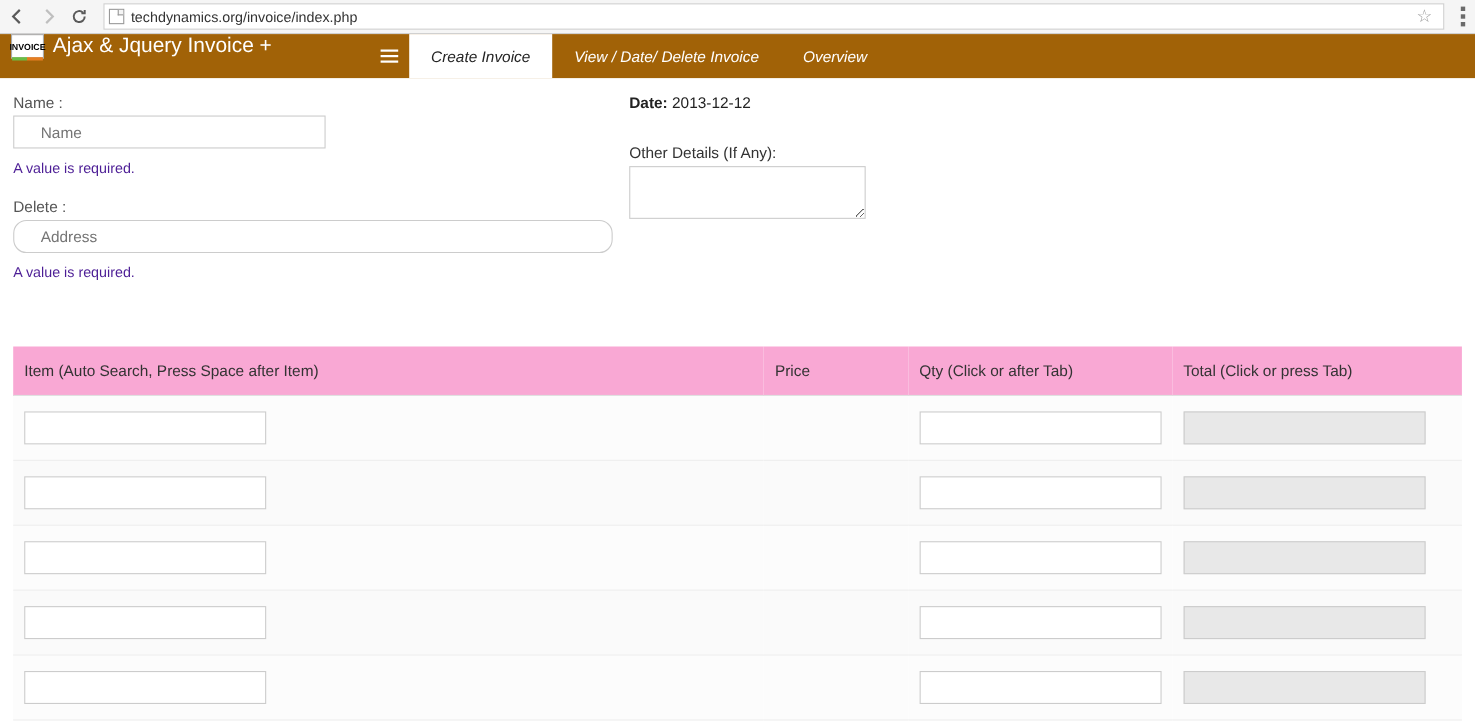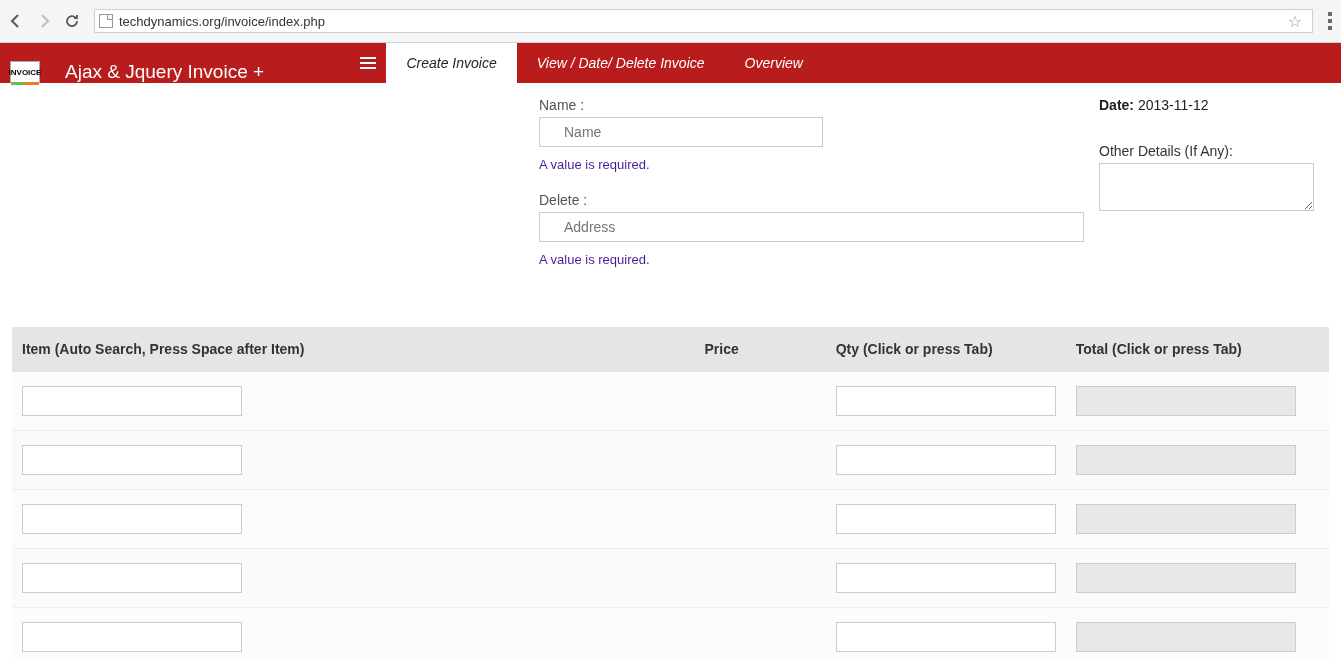--- a/index.html
+++ b/index.html
@@ -1,61 +1,61 @@
 <!DOCTYPE html>
 <html><head>
 <meta charset="utf-8">
 <style>
   * { box-sizing: border-box; margin: 0; padding: 0; }
   body { font-family: "Segoe UI", Arial, sans-serif; font-size: 14px; color: #333; background: #fff; }
 
   
-  .browser-bar { height: 43px; background: #f5f5f5; border-bottom: 1px solid #d0d0d0; display: flex; align-items: center; padding: 0 4px; gap: 4px; }
+  .browser-bar { height: 31px; background: #f5f5f5; border-bottom: 1px solid #d0d0d0; display: flex; align-items: center; padding: 0 4px; gap: 4px; }
   .browser-bar .nav-btn { width: 24px; height: 24px; display: flex; align-items: center; justify-content: center; color: #5a5a5a; cursor: pointer; }
   .browser-bar .nav-btn.disabled { color: #b0b0b0; }
   .url-box { flex: 1; height: 24px; border: 1px solid #cfcfcf; background: #fff; display: flex; align-items: center; padding: 0 4px; margin-left: 6px; }
   .url-box .page-ico { width: 14px; height: 14px; border: 1px solid #999; margin-right: 6px; background: #fff; position: relative; }
   .url-box .page-ico:after { content: ""; position: absolute; top: 0; right: 0; width: 4px; height: 4px; border-left: 1px solid #999; border-bottom: 1px solid #999; background: #f5f5f5; }
   .url-text { flex: 1; font-size: 13px; color: #333; }
   .star { color: #999; padding: 0 6px; font-size: 16px; }
   .kebab { width: 14px; display: flex; flex-direction: column; gap: 3px; align-items: center; justify-content: center; height: 24px; margin-left: 6px; }
   .kebab span { width: 4px; height: 4px; background: #6a6a6a; }
 
   
-  .app-bar { height: 40px; background: #b91c1c; display: flex; align-items: flex-end; color: #fff; }
+  .app-bar { height: 40px; background: #a16207; display: flex; align-items: flex-start; color: #fff; }
   .app-logo { width: 30px; height: 22px; background: #fff; color: #000; font-size: 8px; font-weight: bold; display: flex; align-items: center; justify-content: center; margin-left: 10px; border: 1px solid #aaa; position: relative; }
   .app-logo:after { content:""; position:absolute; bottom:-3px; left:0; right:0; height:3px; background: linear-gradient(to right,#6bbd45 50%,#e67e22 50%); }
-  .app-title { font-size: 19px; margin-left: 25px; }
+  .app-title { font-size: 19px; margin-left: 8px; }
   .menu-toggle { margin-left: auto; margin-right: 0; width: 36px; height: 40px; display: flex; flex-direction: column; justify-content: center; gap: 3px; align-items: center; cursor: pointer; }
   .menu-toggle span { width: 16px; height: 2px; background: #fff; }
   .tabs { display: flex; height: 40px; }
   .tab { padding: 0 20px; display: flex; align-items: center; font-size: 14px; color: #fff; cursor: pointer; font-style: italic; }
   .tab.active { background: #fff; color: #252525; }
   .spacer { flex: 1; }
 
   
   .content { padding: 14px 12px; }
-  .form-top { display: flex; justify-content: flex-end; }
+  .form-top { display: flex; justify-content: flex-start; }
   .left-col { width: 560px; }
   .right-col { width: 230px; }
 
   label.blk { display: block; color: #555; margin-bottom: 4px; }
   .field { width: 284px; height: 30px; border: 1px solid #ccc; padding: 0 24px; font-size: 14px; color: #555; }
-  .field.wide { width: 545px; }
+  .field.wide { width: 545px; border-radius: 12px; }
   .err { color: #4c1d95; font-size: 13px; margin-top: 10px; margin-bottom: 20px; }
   .row-group { margin-bottom: 0; }
 
   .right-col .date-row { color: #222; }
   .right-col .date-row strong { font-weight: bold; }
   .other-lbl { margin-top: 30px; color: #333; }
   textarea.other { width: 215px; height: 48px; border: 1px solid #ccc; resize: both; margin-top: 4px; }
 
   
   .tbl { width: 100%; margin-top: 40px; border-collapse: collapse; }
-  .tbl th { text-align: left; font-weight: bold; padding: 14px 10px; background: #e5e5e5; font-size: 14px; border-bottom: 1px solid #e0e0e0; }
+  .tbl th { text-align: left; font-weight: normal; padding: 14px 10px; background: #f9a8d4; font-size: 14px; border-bottom: 1px solid #e0e0e0; }
   .tbl td { padding: 14px 10px; border-bottom: 1px solid #eee; background: #fafafa; }
   .tbl tr.odd td { background: #fcfcfc; }
   .cell-input { height: 30px; border: 1px solid #ccc; background: #fff; padding: 0 6px; }
   .cell-input.item { width: 220px; }
   .cell-input.qty { width: 220px; }
   .cell-input.total { width: 220px; background: #e8e8e8; }
   .col-item { width: 52%; }
   .col-price { width: 10%; }
   .col-qty { width: 18%; }
   .col-total { width: 20%; }
@@ -119,33 +119,33 @@
       </div>
       <div class="row-group">
         <label class="blk">Delete :</label>
         <input class="field wide" type="text" placeholder="Address" style="">
         <div class="err">A value is required.</div>
       </div>
     </div>
     <div class="right-col">
       <div class="date-row">
         <strong>Date:</strong>
-        <span>2013-11-12</span>
+        <span>2013-12-12</span>
       </div>
       <div class="other-lbl">Other Details (If Any):</div>
       <textarea class="other" style=""></textarea>
     </div>
   </div>
 
   <table class="tbl">
     <thead>
       <tr>
         <th class="col-item">Item (Auto Search, Press Space after Item)</th>
         <th class="col-price">Price</th>
-        <th class="col-qty">Qty (Click or press Tab)</th>
+        <th class="col-qty">Qty (Click or after Tab)</th>
         <th class="col-total">Total (Click or press Tab)</th>
       </tr>
     </thead>
     <tbody id="rows-body">
         <tr class="odd">
           <td><input class="cell-input item" value="" style=""></td>
           <td></td>
           <td><input class="cell-input qty" value="" style=""></td>
           <td><input class="cell-input total" readonly="" value="" style=""></td>
         </tr>

